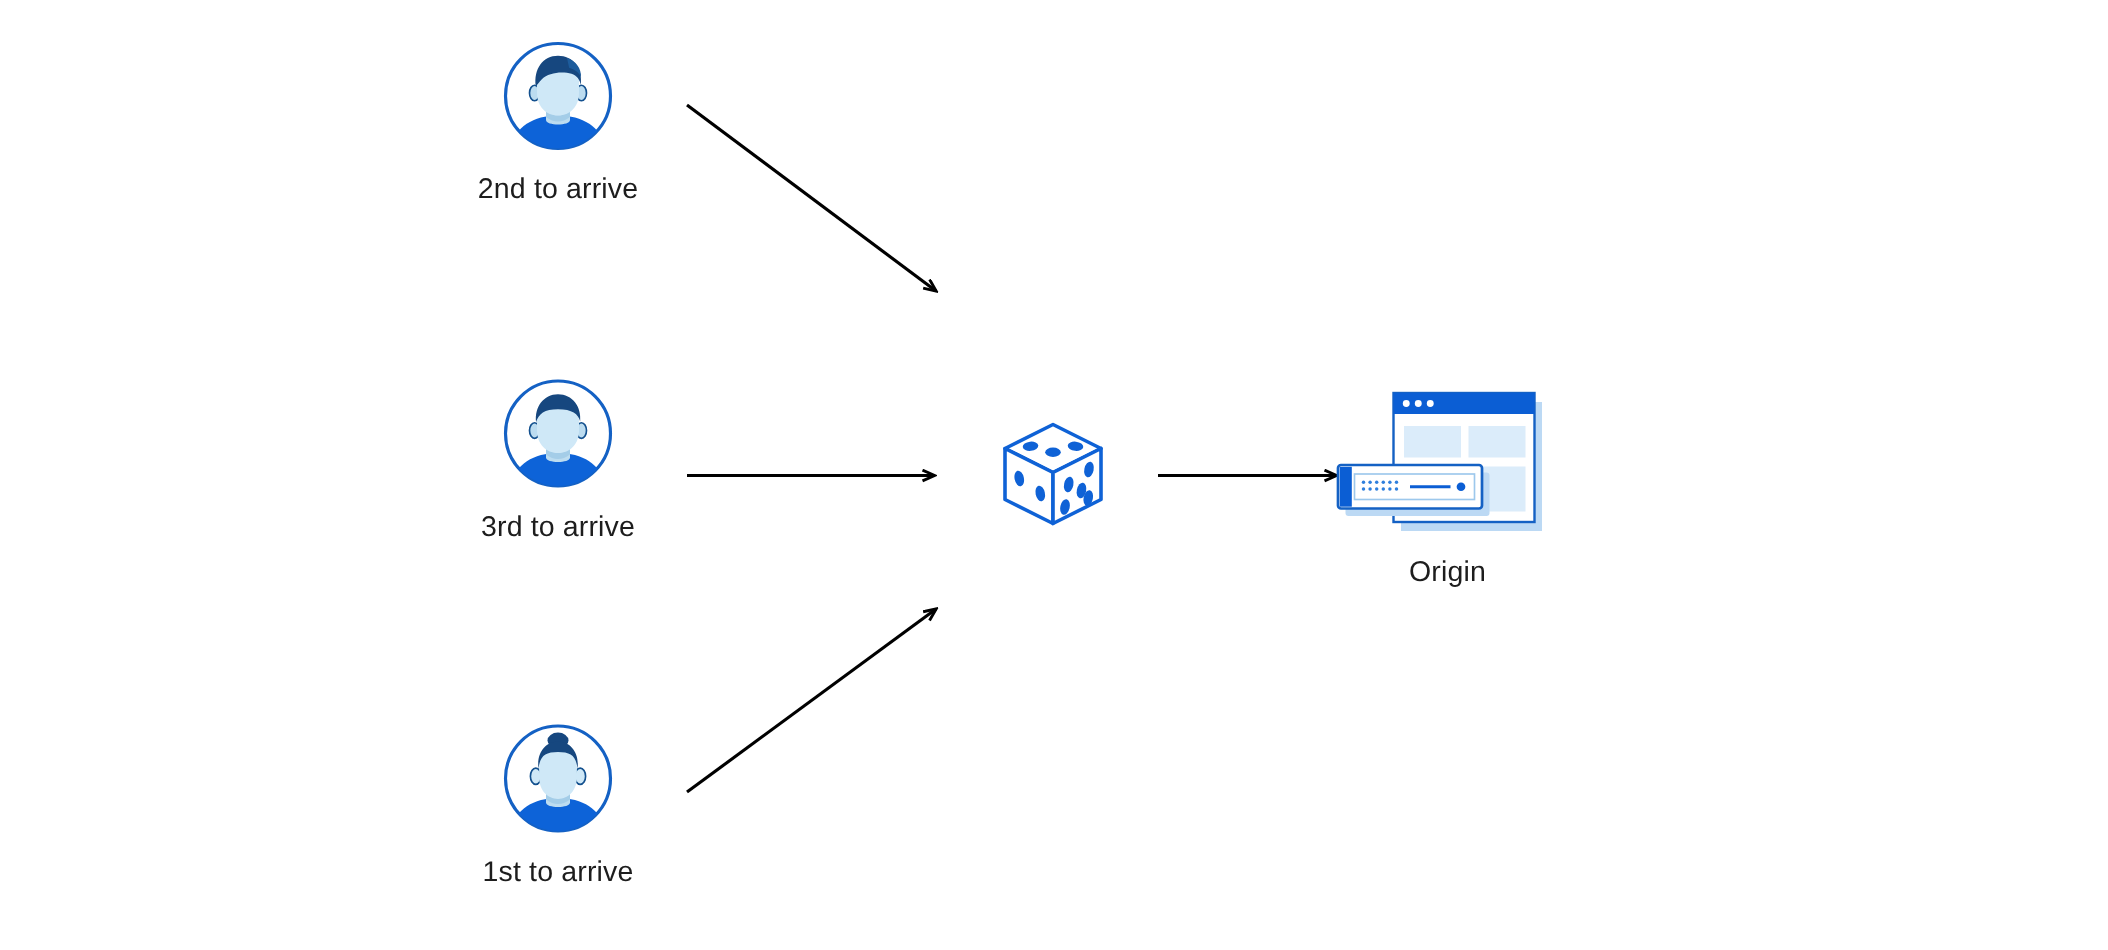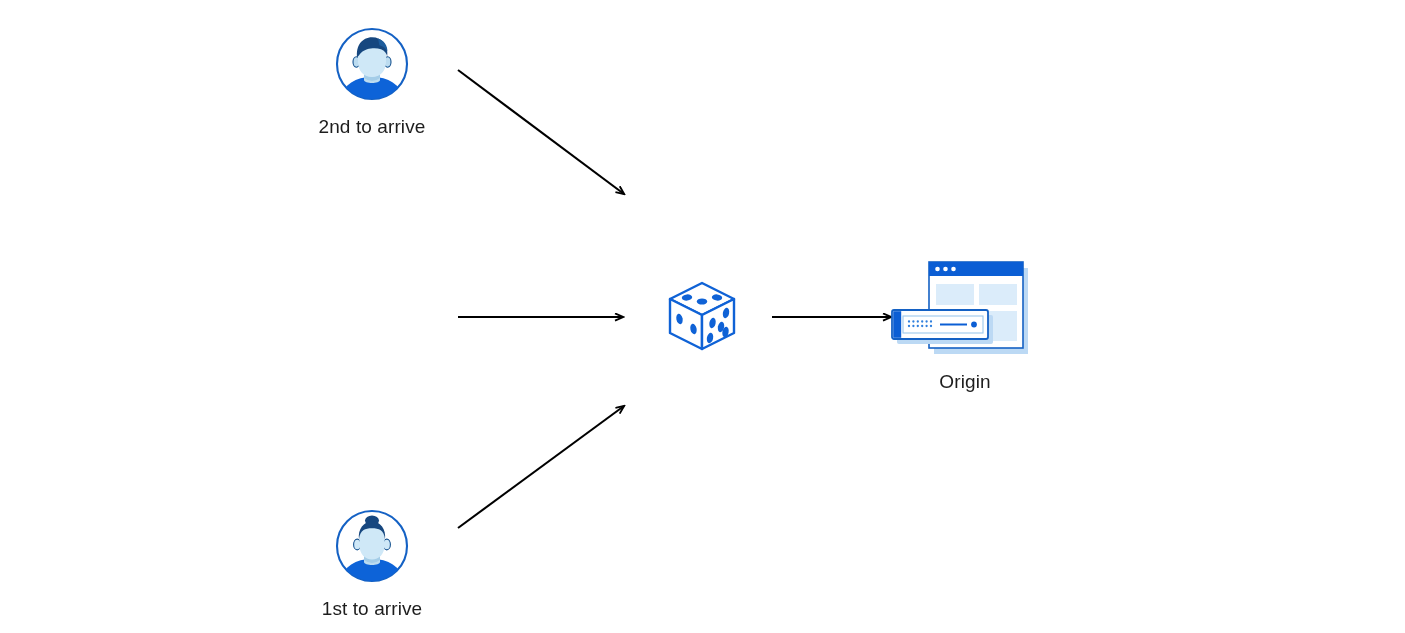--- a/index.html
+++ b/index.html
@@ -91,22 +91,45 @@
           <path d="M23.2 31.5 C21.6 20 28 11.2 38 11.2 C48 11.2 54.6 19.4 53.2 30.8
                    C52.6 27.2 50.6 24.4 47 23.2 C41 21.2 31.4 22.4 27.4 26.6
                    C25.6 28.4 24.4 30.2 23.2 31.5 Z" fill="#16477f"></path>
           <path d="M44 12.6 C50 14.4 53.6 19.6 53.4 25.6 C52 22.4 49 20.2 45.4 19.2 Z" fill="#1d5c9c"></path>
         </g>
       </svg>
     </div>
     <div class="node-label" style="top:90px;">2nd to arrive</div>
   </div>
 
-
-  <div class="node" style="left:334px; top:508px; width:76px;">
+  <div class="node" style="left:334px; top:251px; width:76px;">
+    <div class="node-icon avatar-wrap">
+      <svg width="76" height="76" viewBox="0 0 76 76" xmlns="http://www.w3.org/2000/svg">
+        <defs>
+          <clipPath id="cp3rd">
+              <circle cx="38" cy="38" r="35"></circle>
+            </clipPath>
+        </defs>
+        <circle cx="38" cy="38" r="35" fill="#ffffff" stroke="#1461c4" stroke-width="2.1"></circle>
+        <g clip-path="url(#cp3rd)">
+          <path d="M5 78 C7 60 20 51 38 51 C56 51 69 60 71 78 Z" fill="#0d63d8"></path>
+          <path d="M30 40 h16 v14 c0 4 -16 4 -16 0 Z" fill="#bcdcf0"></path>
+          <path d="M30 48 q8 6 16 0 v4 q-8 6 -16 0 Z" fill="#a4cde8"></path>
+          <ellipse cx="22.4" cy="36" rx="3.4" ry="5.2" fill="#bcdcf0" stroke="#13508e" stroke-width="1.1"></ellipse>
+          <ellipse cx="53.6" cy="36" rx="3.4" ry="5.2" fill="#bcdcf0" stroke="#13508e" stroke-width="1.1"></ellipse>
+          <path d="M24 29 C24 19 30 13 38 13 C46 13 52 19 52 29 L52 36 C52 45 46 51 38 51 C30 51 24 45 24 36 Z" fill="#cfe8f7"></path>
+          <path d="M23.4 30.5 C22.2 20.4 28.4 11.8 38 11.8 C47.6 11.8 53.8 20 52.8 30
+                   C51.6 25 47.4 21.8 38 21.8 C29 21.8 25 24.8 23.4 30.5 Z" fill="#16477f"></path>
+        </g>
+      </svg>
+    </div>
+    <div class="node-label" style="top:90px;">3rd to arrive</div>
+  </div>
+
+  <div class="node" style="left:334px; top:481px; width:76px;">
     <div class="node-icon avatar-wrap">
       <svg width="76" height="76" viewBox="0 0 76 76" xmlns="http://www.w3.org/2000/svg">
         <defs>
           <clipPath id="cp1st">
               <circle cx="38" cy="38" r="35"></circle>
             </clipPath>
         </defs>
         <circle cx="38" cy="38" r="35" fill="#ffffff" stroke="#1461c4" stroke-width="2.1"></circle>
         <g clip-path="url(#cp1st)">
           <path d="M5 78 C7 60 20 51 38 51 C56 51 69 60 71 78 Z" fill="#0d63d8"></path>

